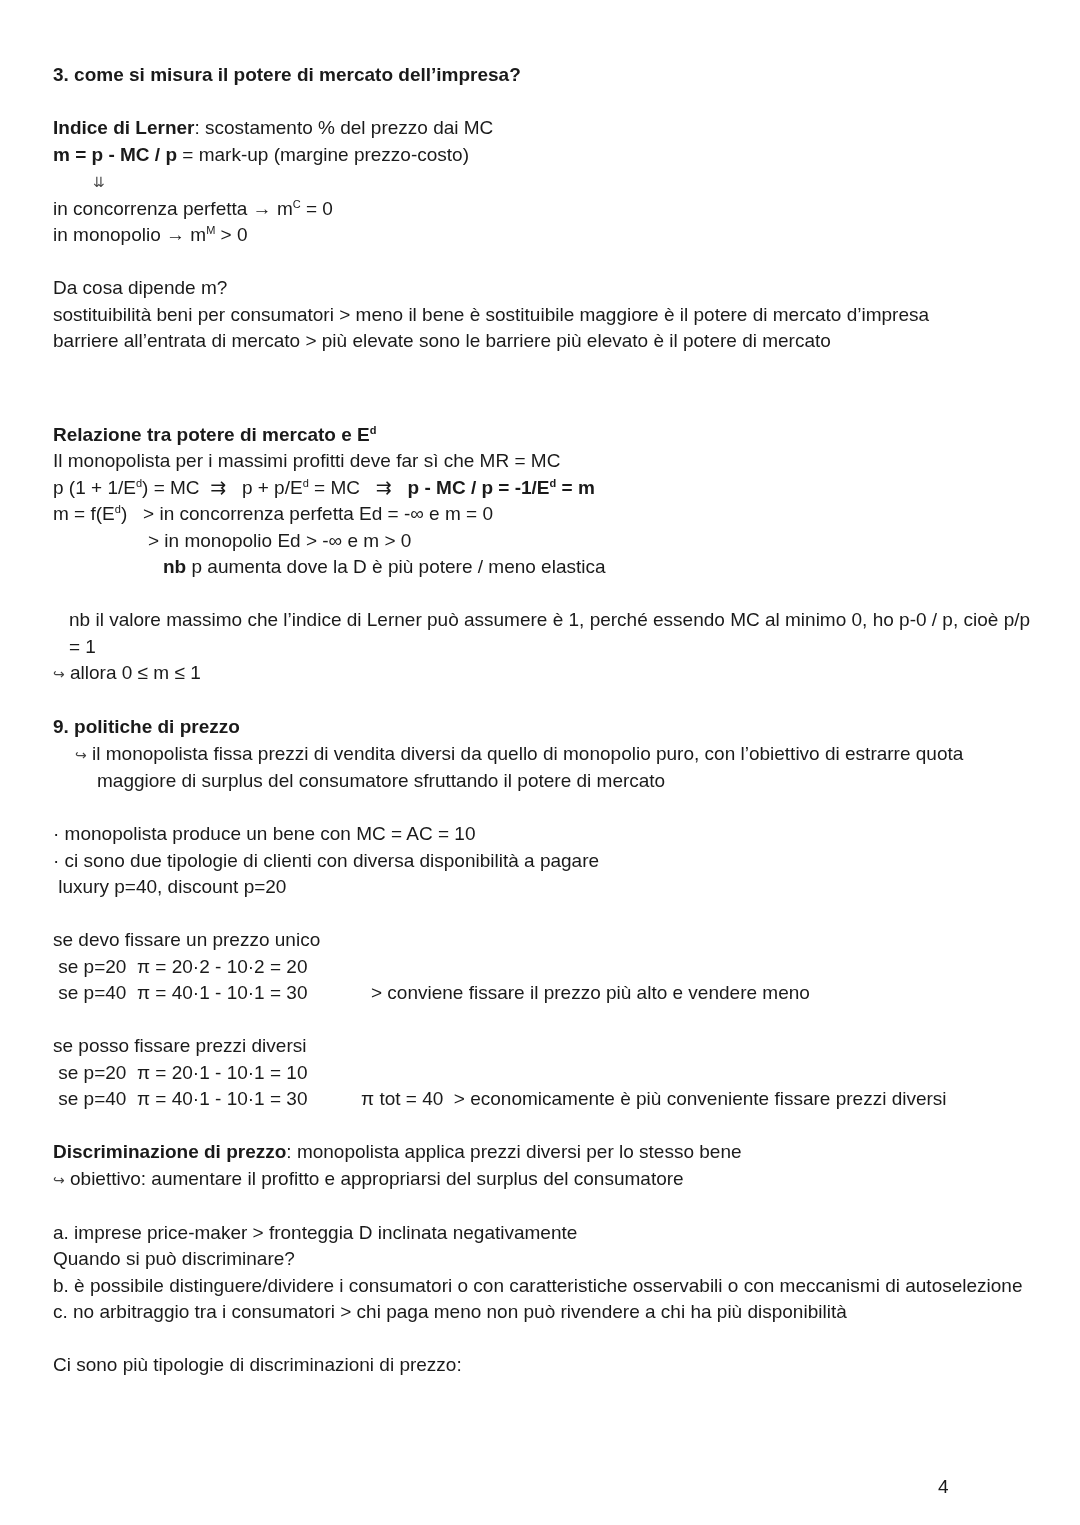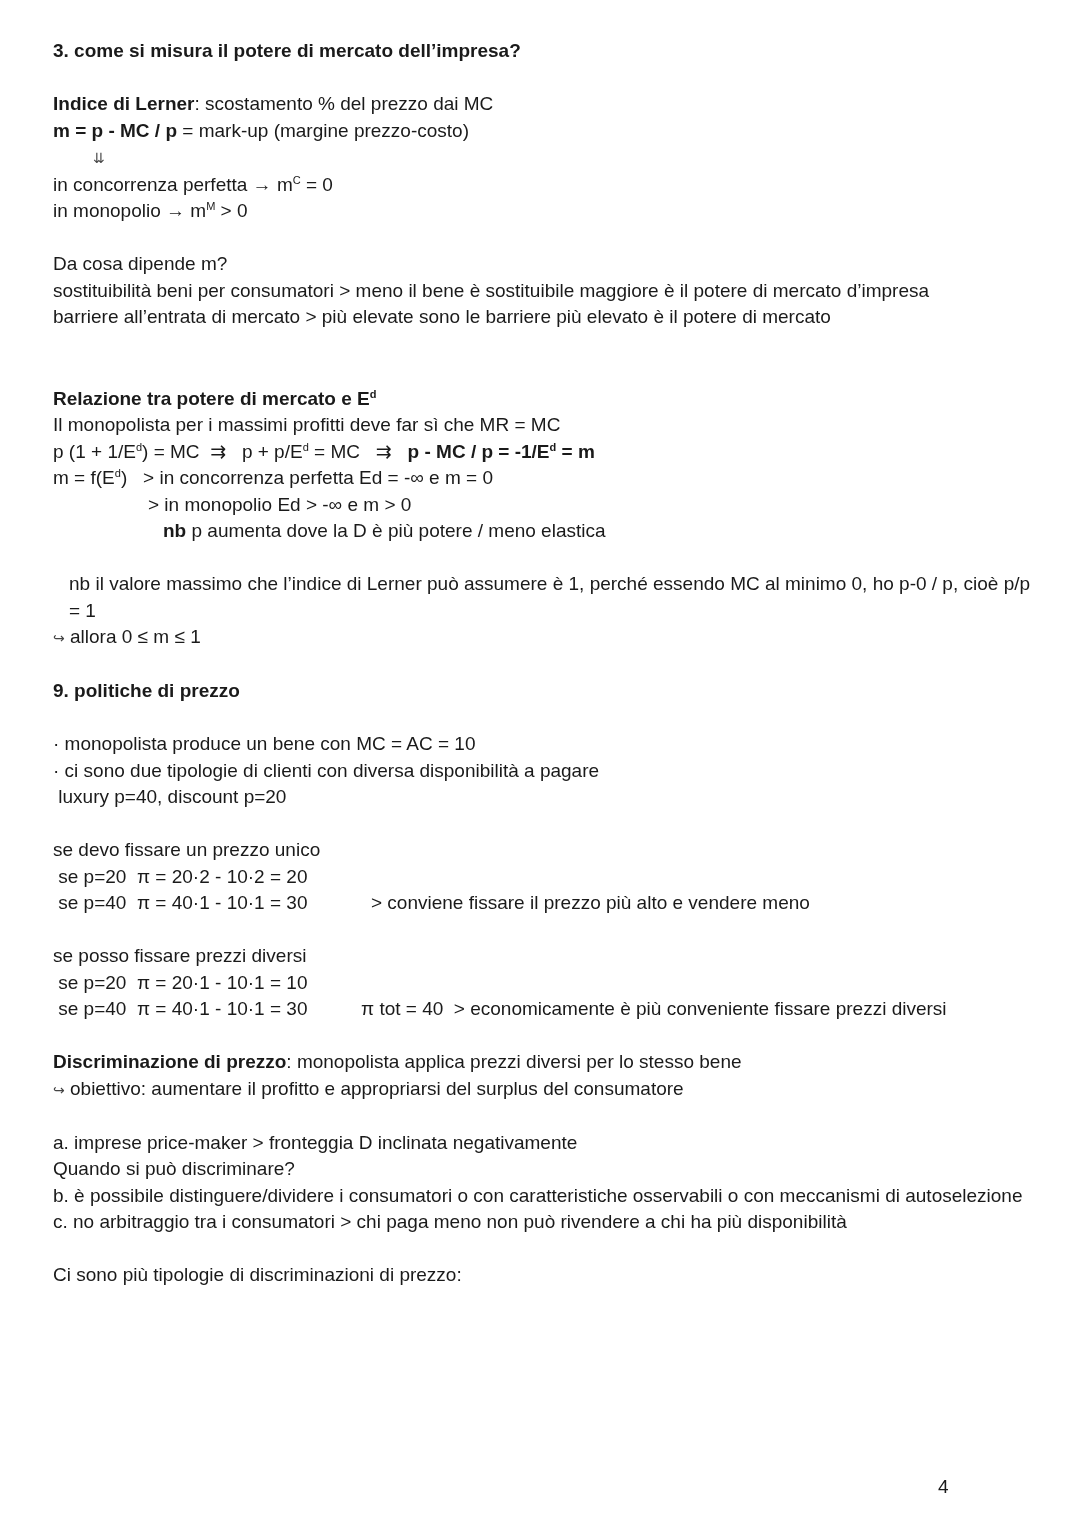--- a/index.html
+++ b/index.html
@@ -1,21 +1,21 @@
 <!DOCTYPE html>
 <html><head>
   <meta charset="utf-8">
   <style>
     html, body { margin: 0; padding: 0; background: #ffffff; }
     body {
       width: 1080px; height: 1525px; position: relative; overflow: hidden;
       font-family: "Liberation Sans", sans-serif; color: #1a1a1a;
       font-size: 19px; line-height: 26.5px;
     }
-    .page { position: absolute; left: 53px; top: 38px; width: 990px; }
+    .page { position: absolute; left: 53px; top: 62px; width: 990px; }
     .line { white-space: pre; margin: 0; min-height: 26.5px; }
     .wrap { white-space: normal; margin-left: 16px; }
     .b { font-weight: bold; }
     .gap { height: 26.5px; }
     .gap2 { height: 53px; }
     .ind1 { padding-left: 40px; }
     .ind2 { padding-left: 95px; }
     .ind3 { padding-left: 110px; }
     .hang { padding-left: 22px; text-indent: -22px; white-space: normal; }
     .hang44 { padding-left: 44px; text-indent: -22px; white-space: normal; }
@@ -35,33 +35,34 @@
   <div class="line"><span class="b">m = p - MC / p</span><span> = mark-up (margine prezzo-costo)</span></div>
   <div class="line ind1"><span class="arrow-small">⇊</span></div>
   <div class="line"><span>in concorrenza perfetta → m</span><sup>C</sup><span> = 0</span></div>
   <div class="line"><span>in monopolio → m</span><sup>M</sup><span> &gt; 0</span></div>
   <div class="gap"></div>
   <div class="line">Da cosa dipende m?</div>
   <div class="line">sostituibilità beni per consumatori &gt; meno il bene è sostituibile maggiore è il potere di mercato d’impresa</div>
   <div class="line">barriere all’entrata di mercato &gt; più elevate sono le barriere più elevato è il potere di mercato</div>
   <div class="gap2"></div>
 
-  <div class="line b" style="margin-top:2px"><span>Relazione tra potere di mercato e E</span><sup>d</sup></div>
+  <div class="line b" style="margin-top:14px"><span>Relazione tra potere di mercato e E</span><sup>d</sup></div>
   <div class="line">Il monopolista per i massimi profitti deve far sì che MR = MC</div>
   <div class="line"><span>p (1 + 1/E</span><sup>d</sup><span>) = MC  ⇉   p + p/E</span><sup>d</sup><span> = MC   ⇉   </span><span class="b">p - MC / p = -1/E</span><sup class="b">d</sup><span class="b"> = m</span></div>
   <div class="line"><span>m = f(E</span><sup>d</sup><span>)   &gt; in concorrenza perfetta Ed = -∞ e m = 0</span></div>
   <div class="line ind2">&gt; in monopolio Ed &gt; -∞ e m &gt; 0</div>
   <div class="line ind3"><span class="b">nb</span><span> p aumenta dove la D è più potere / meno elastica</span></div>
   <div class="gap"></div>
 
   <div class="line wrap">nb il valore massimo che l’indice di Lerner può assumere è 1, perché essendo MC al minimo 0, ho p-0 / p, cioè p/p = 1</div>
   <div class="line"><span class="arrow-small">↪</span><span> allora 0 ≤ m ≤ 1</span></div>
   <div class="gap"></div>
 
   <div class="line b">9. politiche di prezzo</div>
+  <div class="line hang44"><span class="arrow-small">↪</span><span> il monopolista fissa prezzi di vendita diversi da quello di monopolio puro, con l’obiettivo di estrarre quota maggiore di surplus del consumatore sfruttando il potere di mercato</span></div>
   <div class="gap"></div>
   <div class="line">· monopolista produce un bene con MC = AC = 10</div>
   <div class="line">· ci sono due tipologie di clienti con diversa disponibilità a pagare</div>
   <div class="line"> luxury p=40, discount p=20</div>
   <div class="gap"></div>
   <div class="line">se devo fissare un prezzo unico</div>
   <div class="line"> se p=20  π = 20·2 - 10·2 = 20</div>
   <div class="line"><span class="tab" style="width:318px"> se p=40  π = 40·1 - 10·1 = 30</span><span>&gt; conviene fissare il prezzo più alto e vendere meno</span></div>
   <div class="gap"></div>
   <div class="line">se posso fissare prezzi diversi</div>

